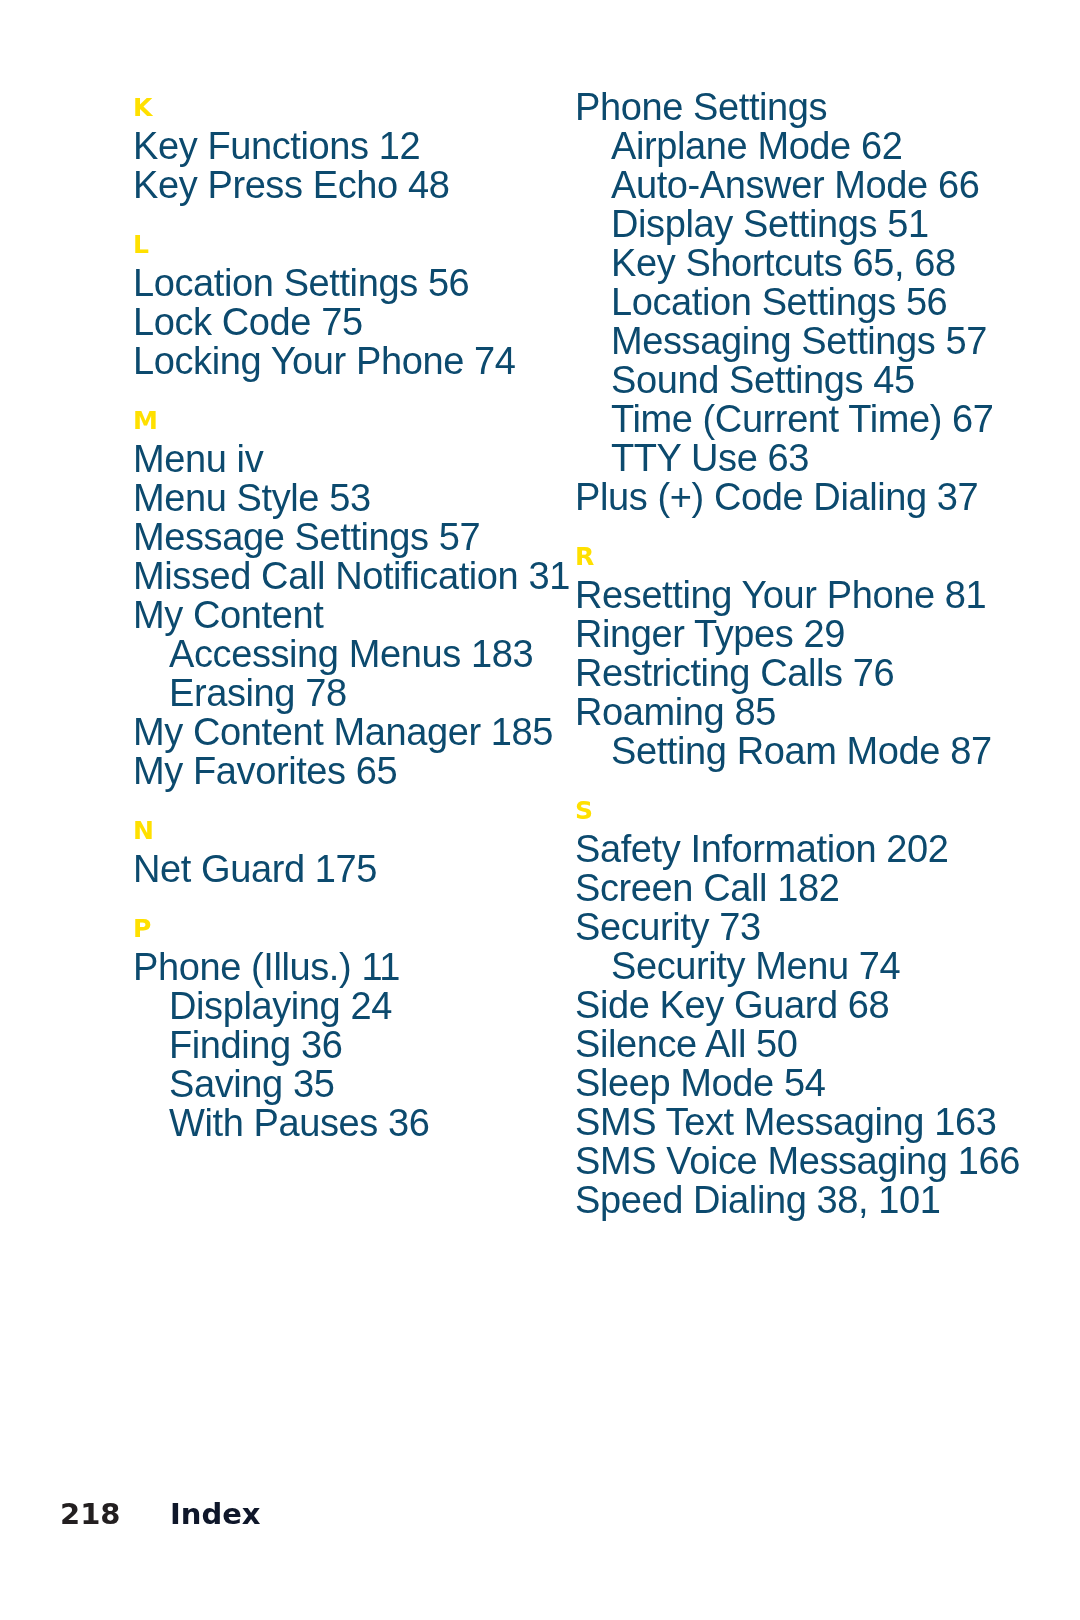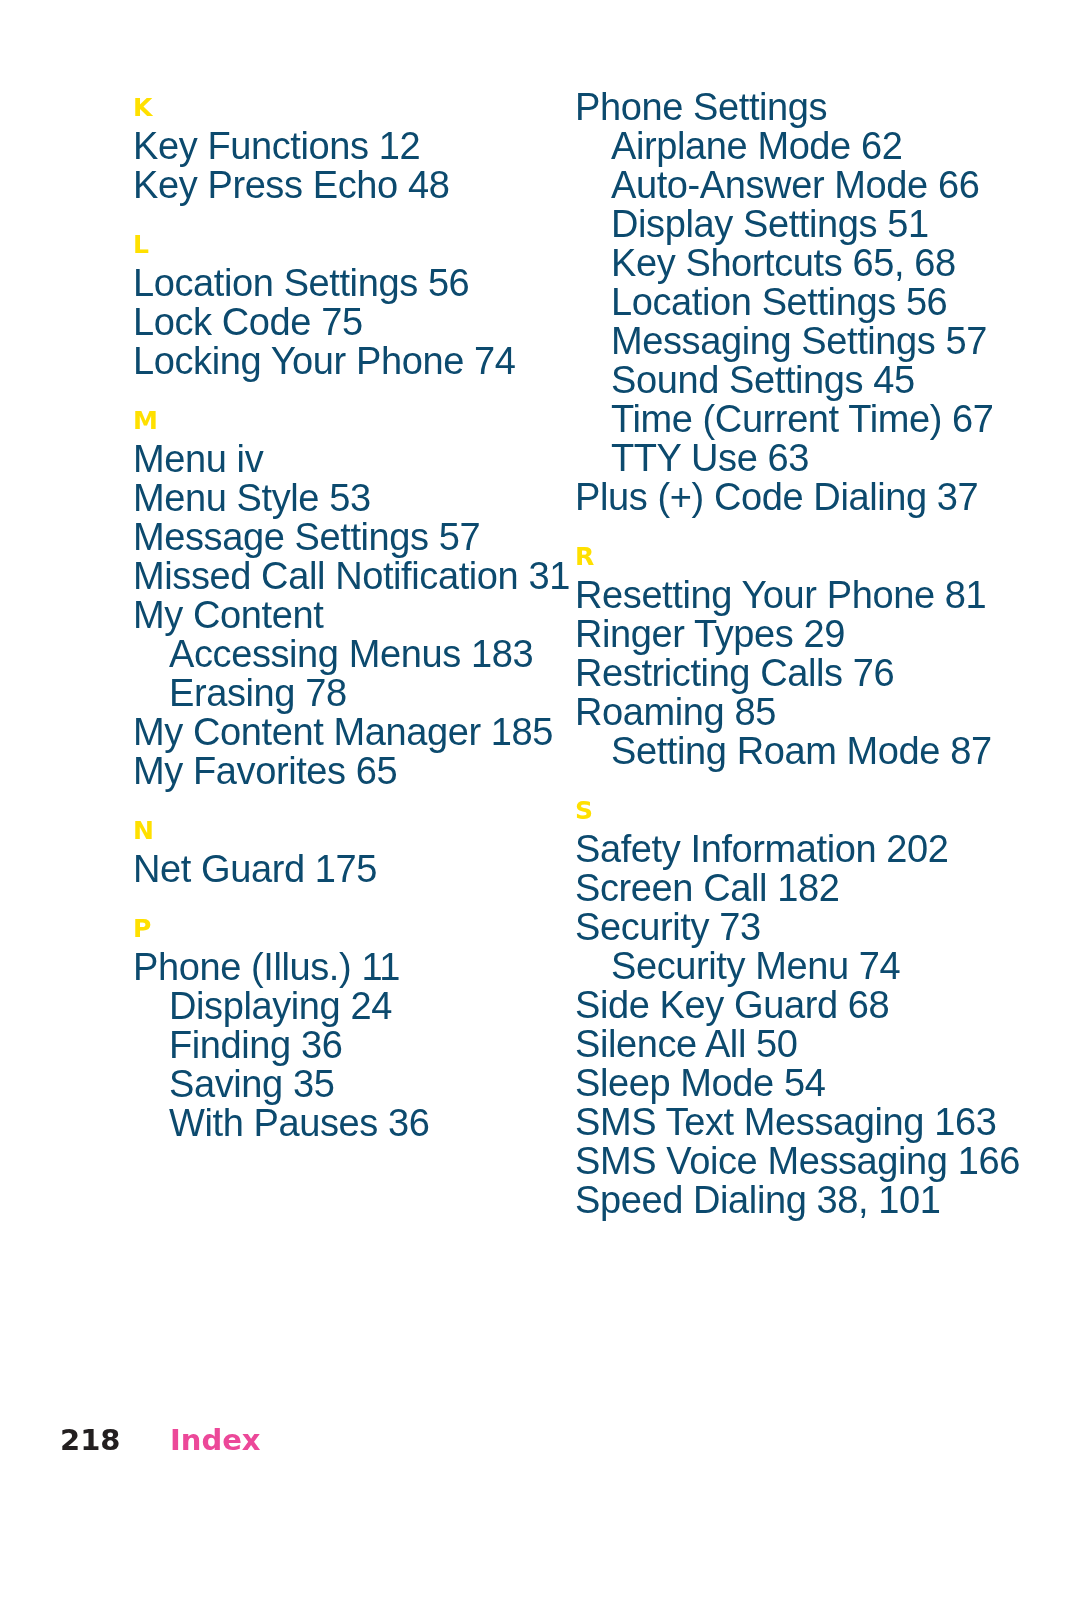--- a/index.html
+++ b/index.html
@@ -72,21 +72,21 @@
   }
 
   
   .section.noletter {
     margin-top: 0;
   }
 
   .footer {
     position: absolute;
     left: 0;
-    top: 1420px;
+    top: 1494px;
     width: 1080px;
     height: 48px;
   }
   .footer-inner {
     position: absolute;
     left: 60px;
     top: 0;
     display: flex;
     flex-direction: row;
     align-items: baseline;
@@ -97,21 +97,21 @@
     font-size: 29px;
     line-height: 40px;
     color: #231f20;
     width: 110px;
   }
   .footer-label {
     font-family: "DejaVu Sans", "Liberation Sans", sans-serif;
     font-weight: bold;
     font-size: 29px;
     line-height: 40px;
-    color: #ec4899;
+    color: #0f172a;
   }
 </style>
 </head>
 <body>
 
 <div class="page">
 
   <div class="columns">
     <div class="column left">
         <div class="section">

